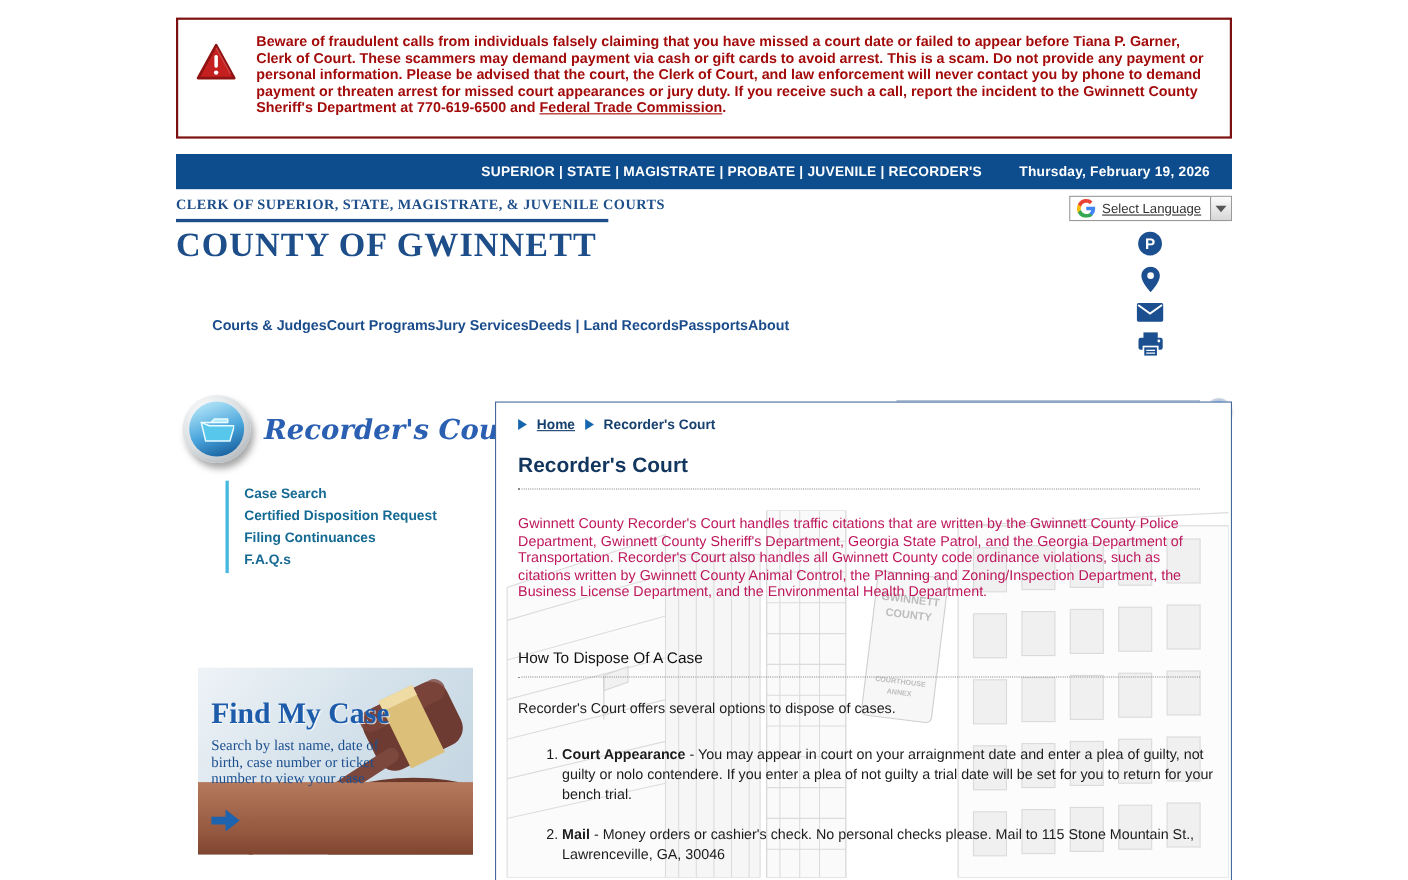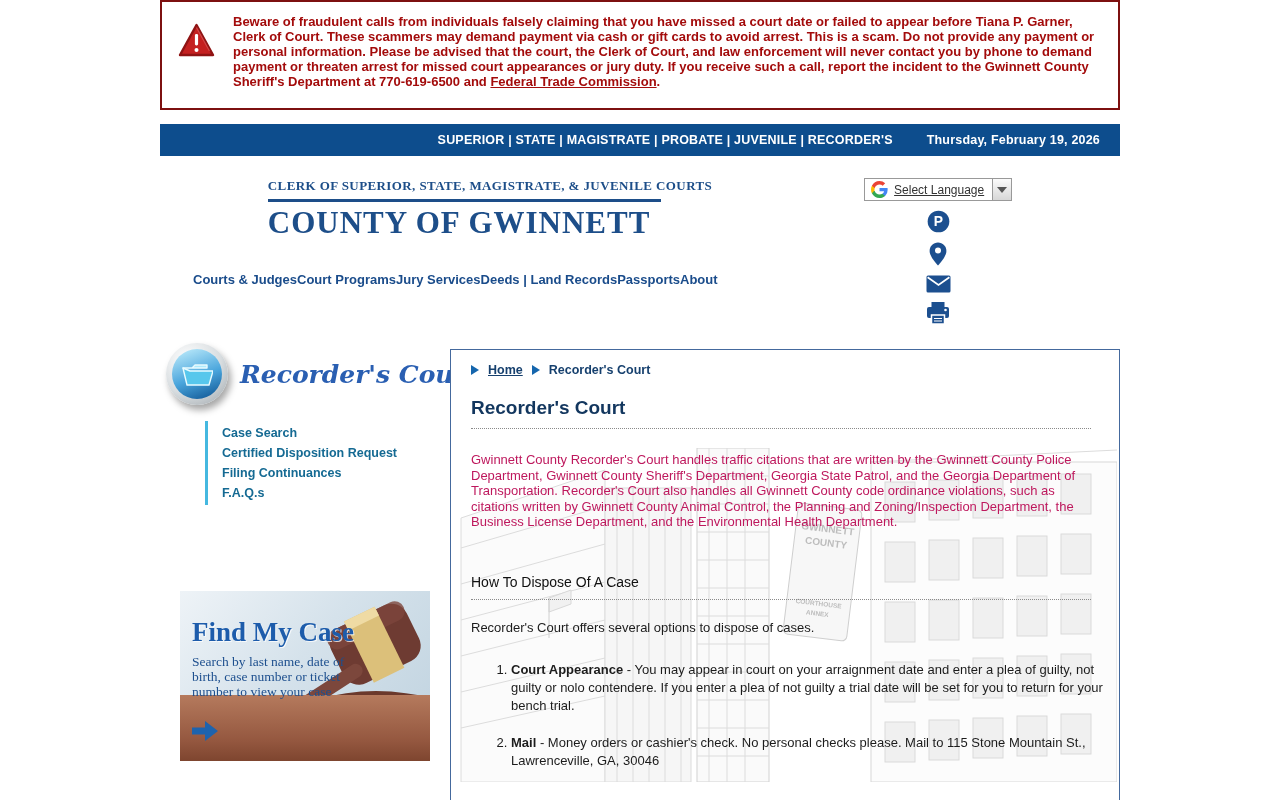--- a/index.html
+++ b/index.html
@@ -1,34 +1,34 @@
 <!DOCTYPE html>
 <html><head>
 <meta charset="utf-8">
 <style>
   * { margin:0; padding:0; box-sizing:border-box; }
   html,body { width:1280px; height:800px; overflow:hidden; background:#fff;
     font-family:"Liberation Sans", sans-serif; }
   .page { width:960px; margin:0 auto; position:relative; }
 
   
-  .alert { margin-top:0; height:110px; border:2px solid #7d1010; background:#fff;
+  .alert { margin-top:16px; height:110px; border:2px solid #7d1010; background:#fff;
     display:flex; align-items:flex-start; padding:8px 10px 8px 12px; }
   .alert-icon { flex:0 0 auto; margin:13px 18px 0 4px; }
   .alert-text { font-size:13px; font-weight:bold; color:#a30b0b; line-height:15px; padding-top:4px; }
   .alert-text a { color:#a30b0b; }
 
   
   .topbar { margin-top:14px; height:32px; background:#0d4d8d; color:#fff;
     display:flex; align-items:center; justify-content:flex-end; gap:34px;
     padding-right:20px; font-weight:bold; font-size:12.5px; letter-spacing:.2px; }
   .topbar span { white-space:nowrap; }
 
   
-  .header { display:flex; justify-content:center; padding-top:22px; height:100px; }
+  .header { display:flex; justify-content:space-between; padding-top:6px; height:100px; }
   .tagline { font-family:"Liberation Serif", serif; font-size:13px; font-weight:bold;
     color:#1d4e89; letter-spacing:.4px; }
   .tagrule { width:393px; height:3px; background:#1d4e89; margin:5px 0 3px; }
   .county { font-family:"Liberation Serif", serif; font-size:31px; font-weight:bold;
     color:#1d4e89; letter-spacing:1px; cursor:pointer; }
   .header-right { width:300px; display:flex; flex-direction:column; align-items:flex-end; }
   .translate-row { display:flex; align-items:center; gap:9px;flex-direction:column; }
   .gt-box { display:flex; align-items:center; height:23px; border:1px solid #999; background:#fff; }
   .gt-box .g { margin:0 6px 0 6px; display:flex; }
   .gt-label { font-size:12px; color:#333; text-decoration:underline; margin-right:8px; cursor:pointer; white-space:nowrap; }

